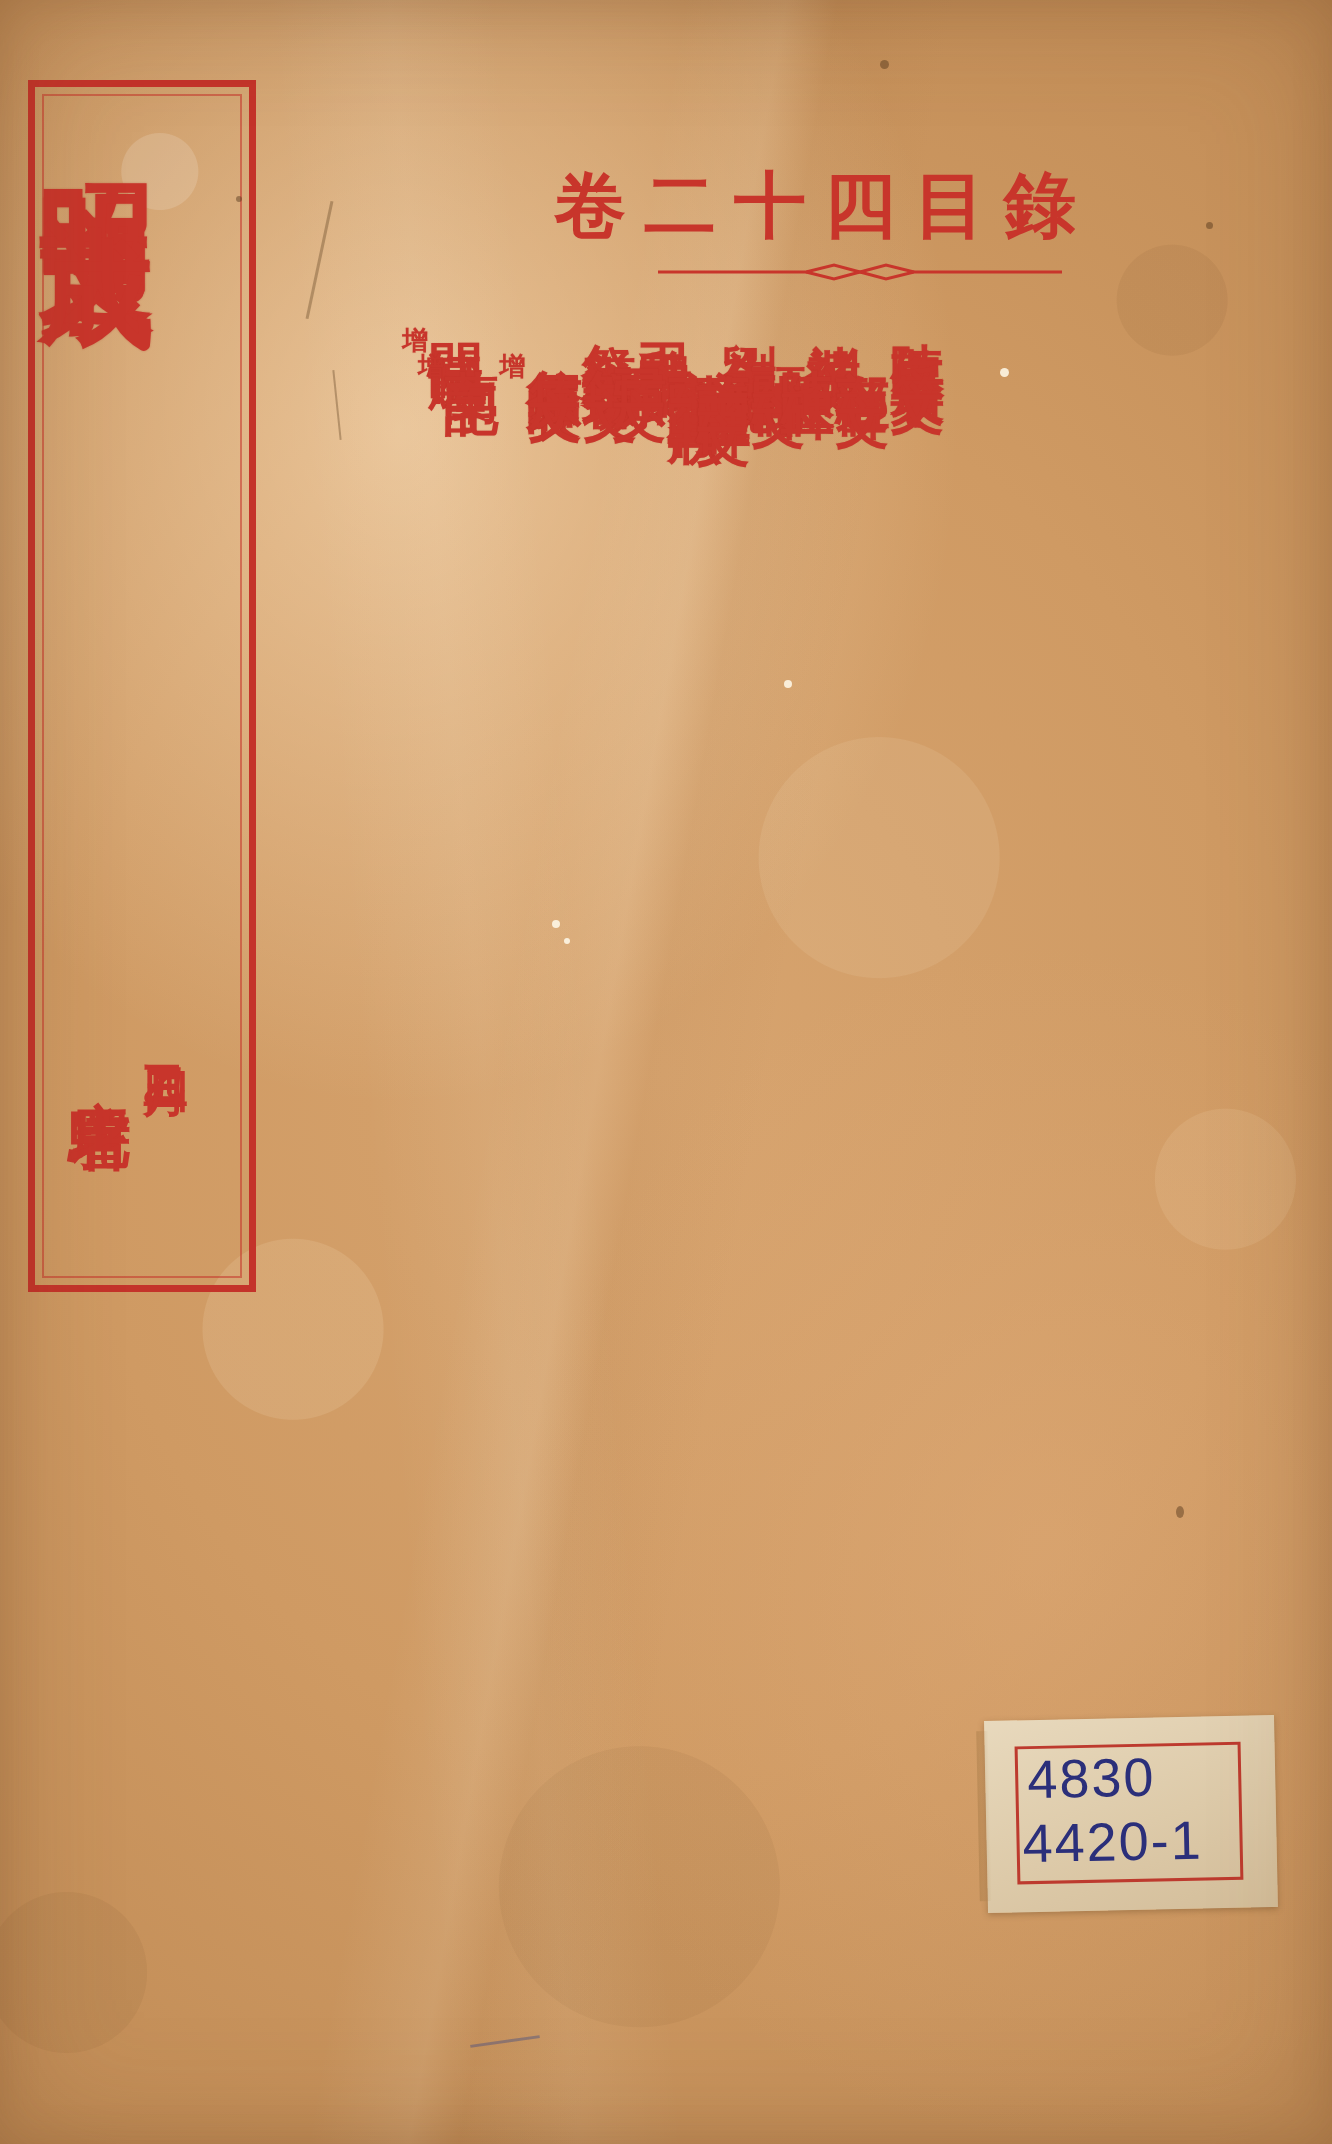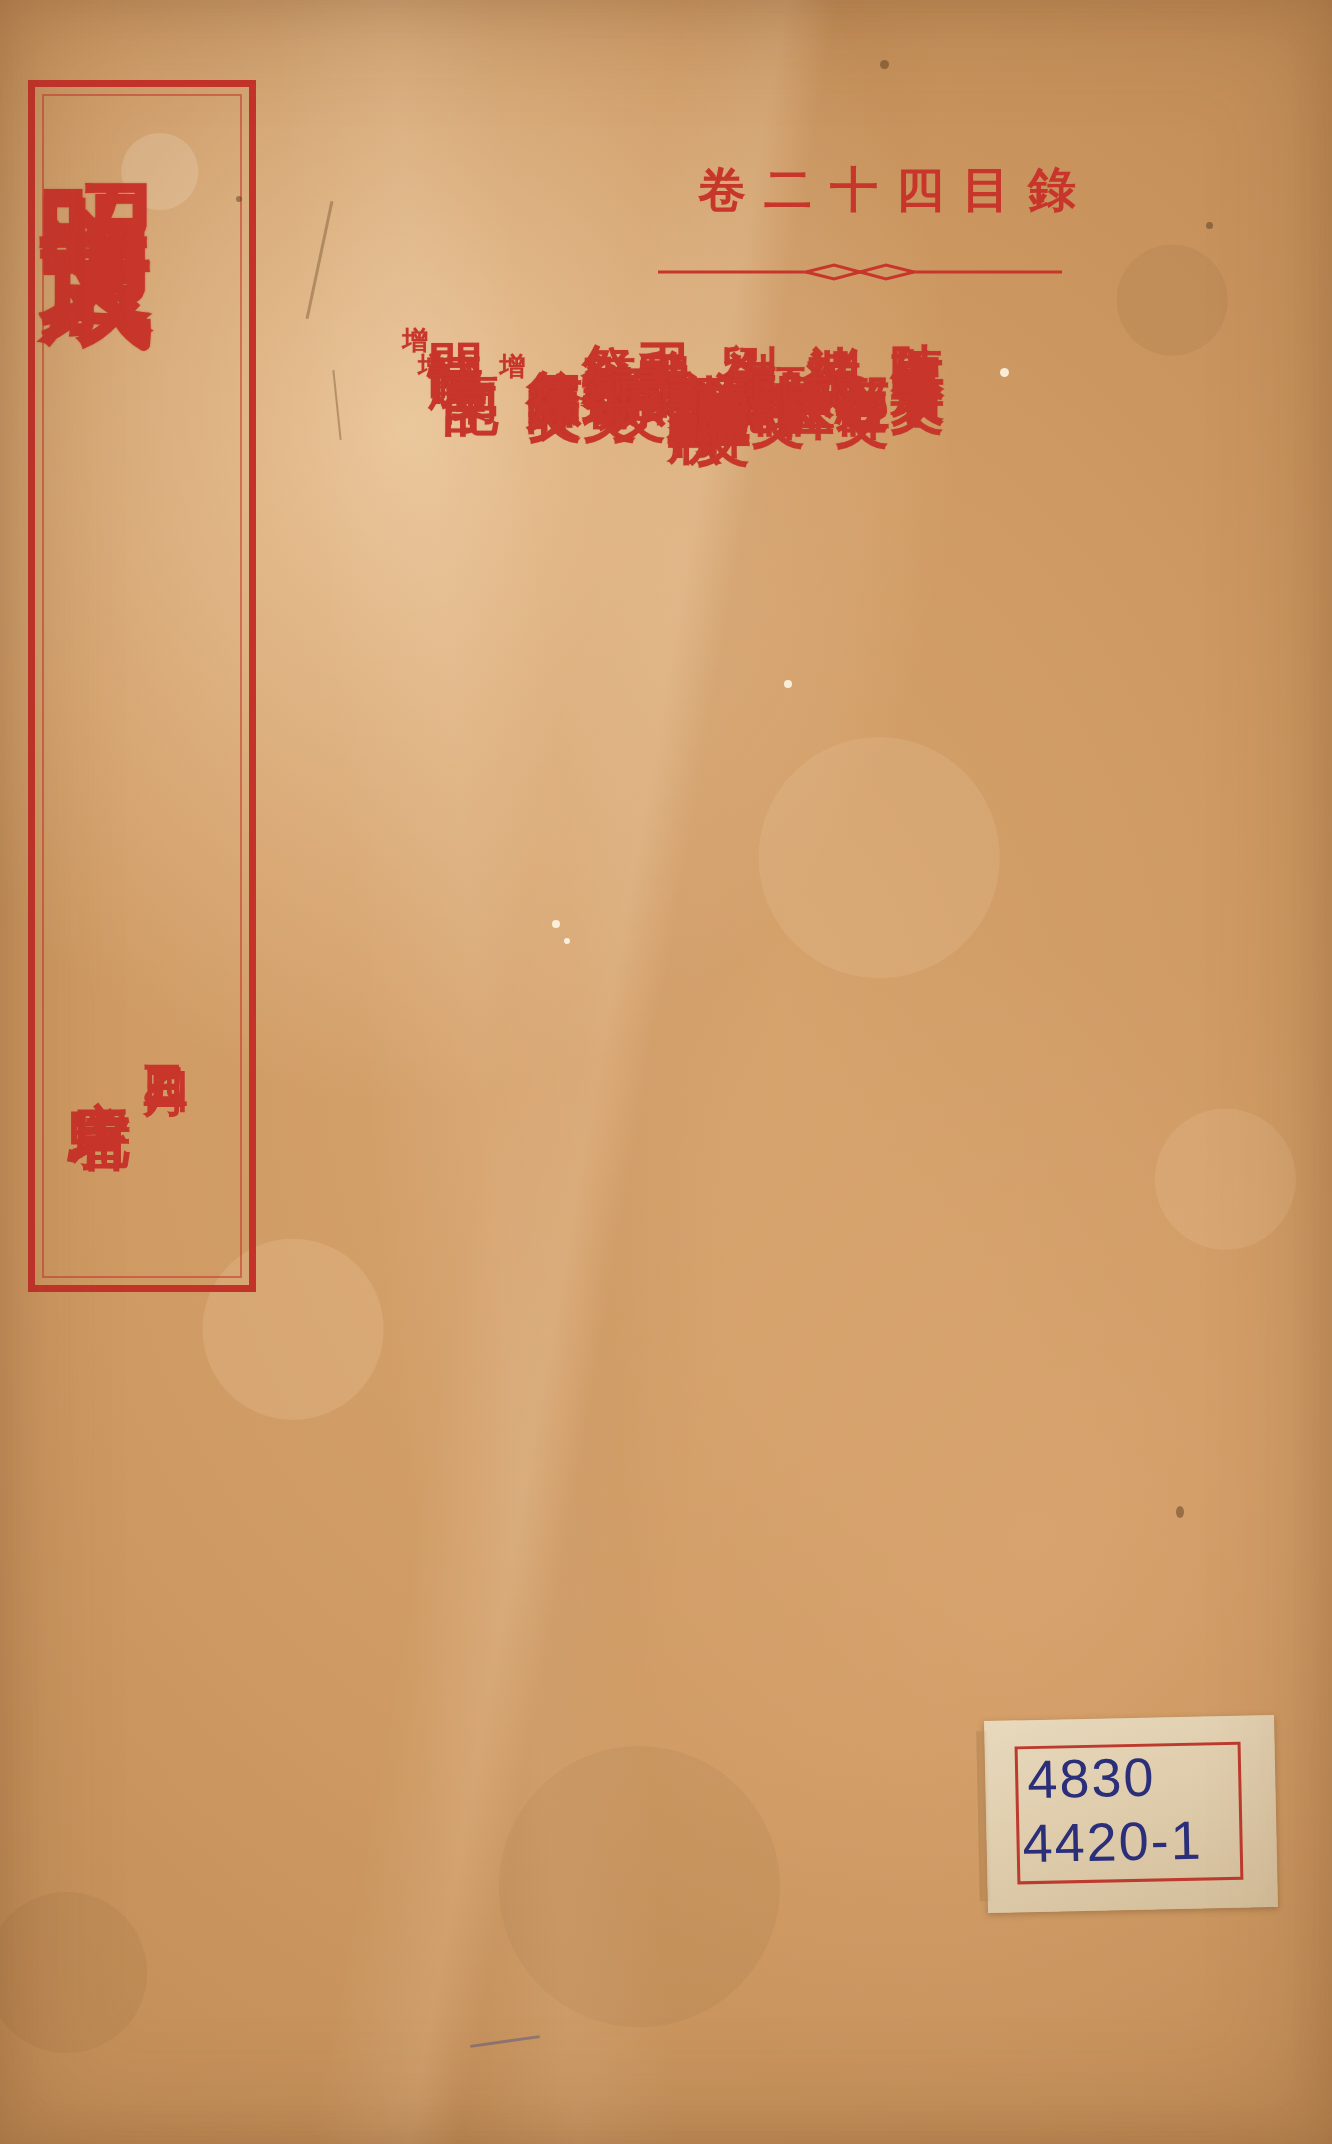--- a/index.html
+++ b/index.html
@@ -103,21 +103,21 @@
     letter-spacing: 6px;
     font-weight: 700;
   }
 
   
   #volume-header {
     position: absolute;
     right: 238px;
     top: 158px;
     color: #c8352b;
-    font-size: 48px;
+    font-size: 72px;
     letter-spacing: 18px;
     font-weight: 700;
     writing-mode: horizontal-tb;
     direction: rtl;
   }
   #divider {
     position: absolute;
     right: 268px;
     top: 262px;
     width: 408px;

